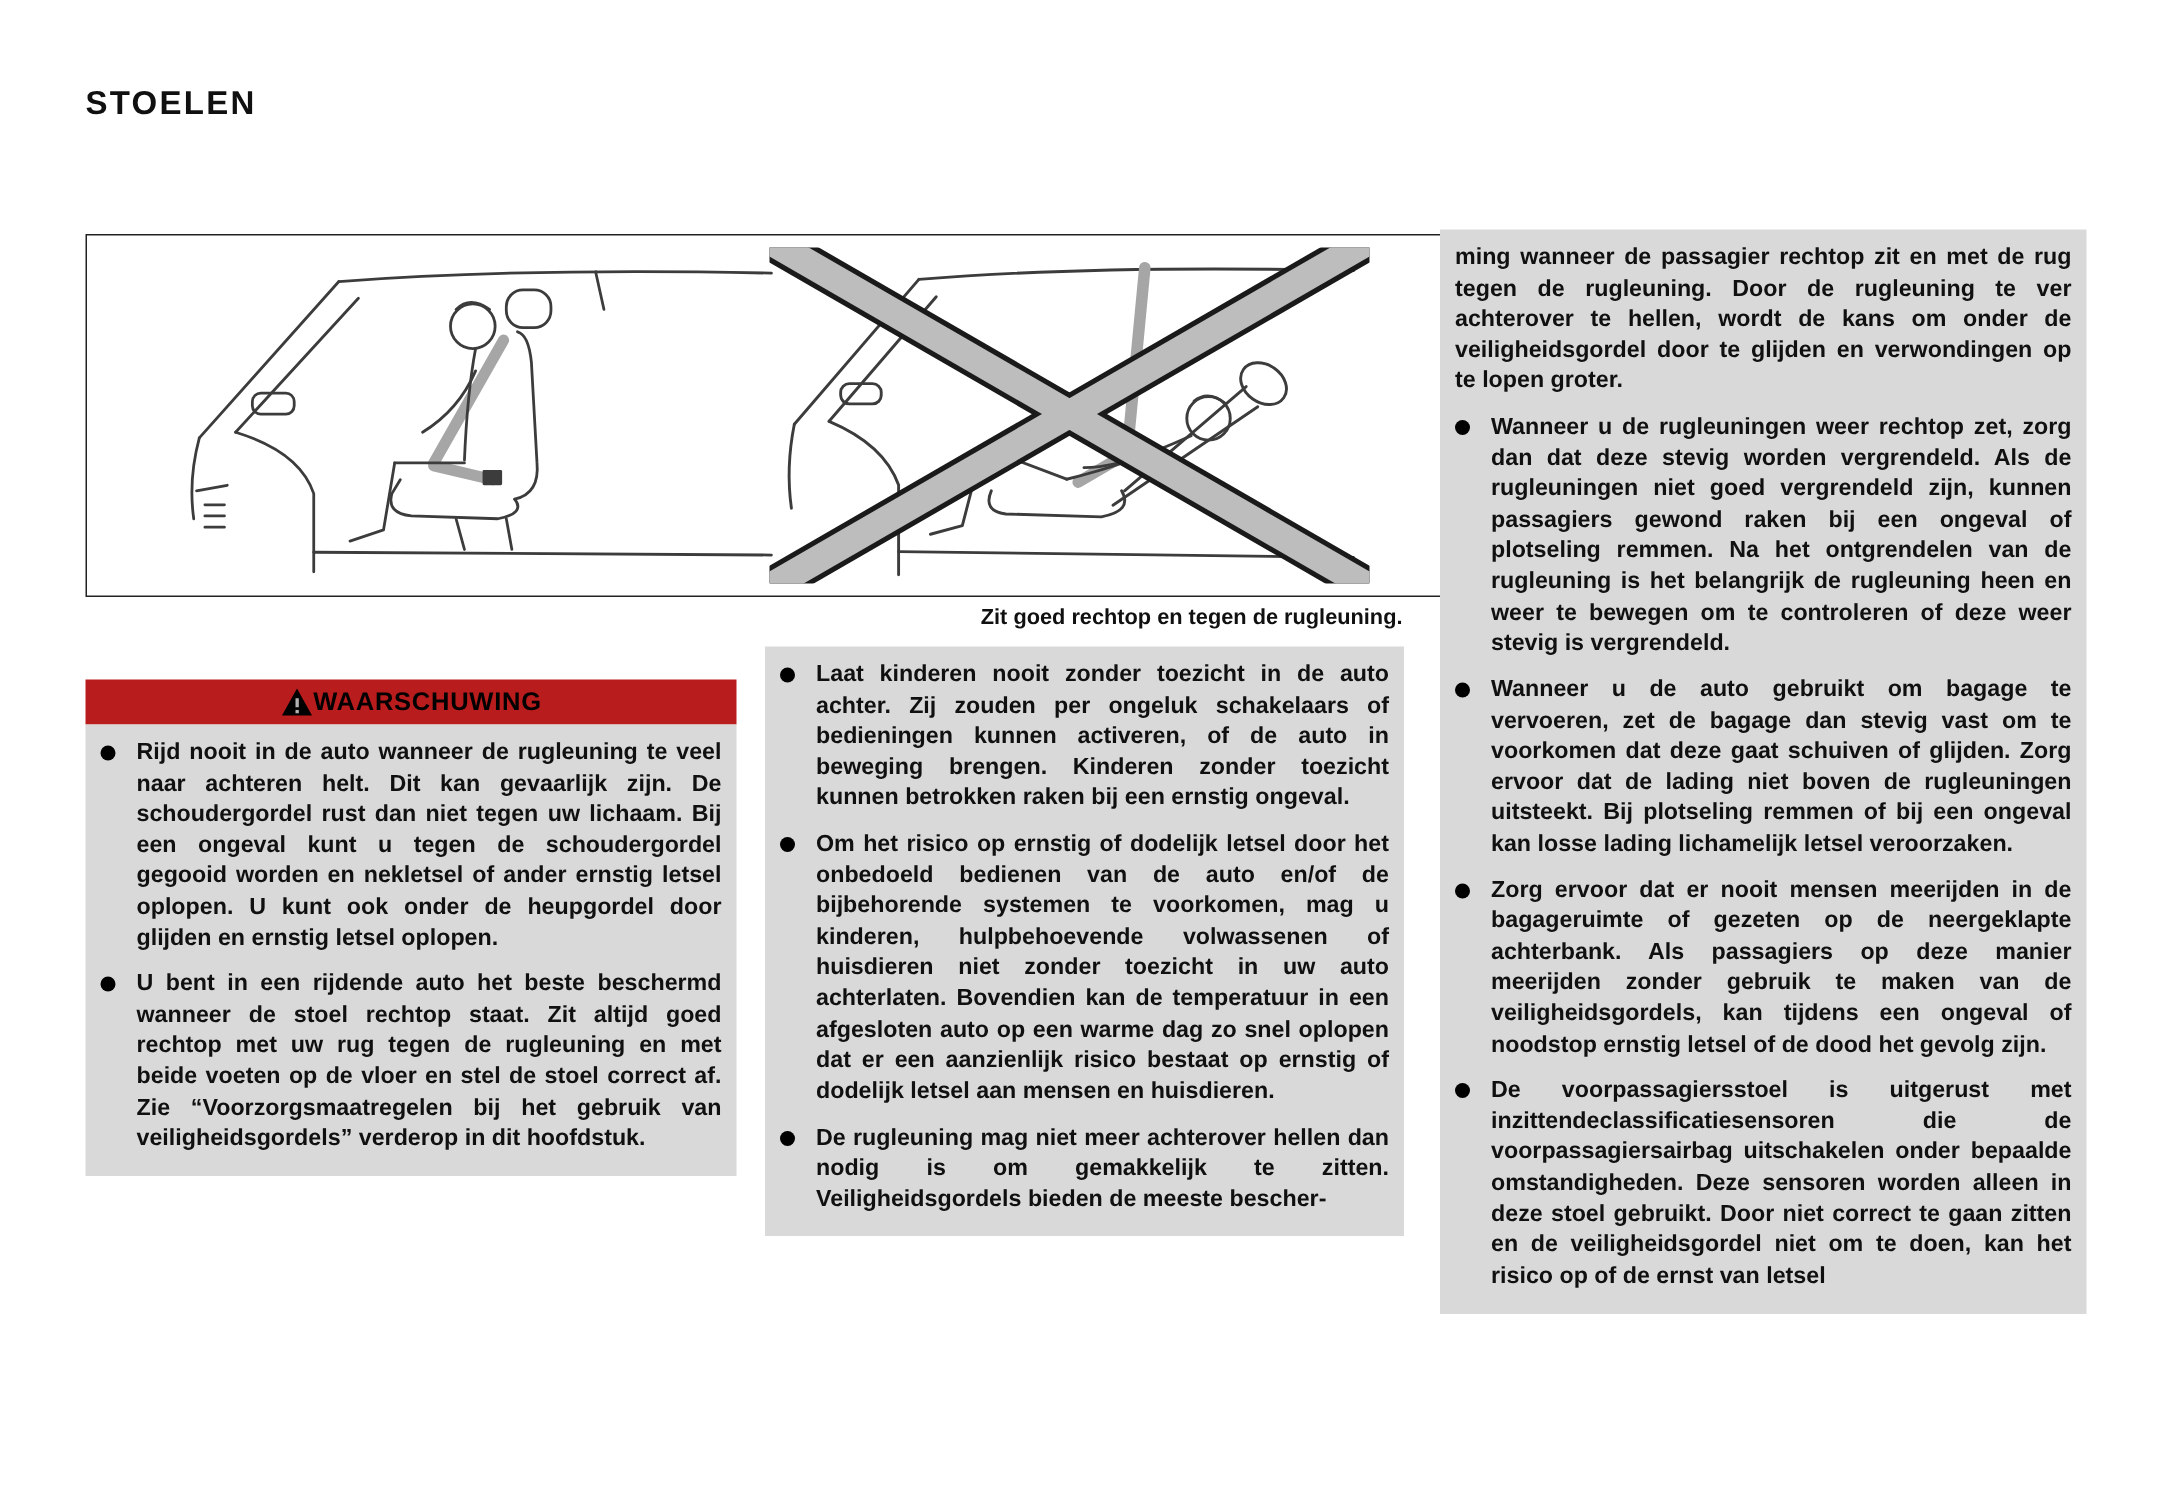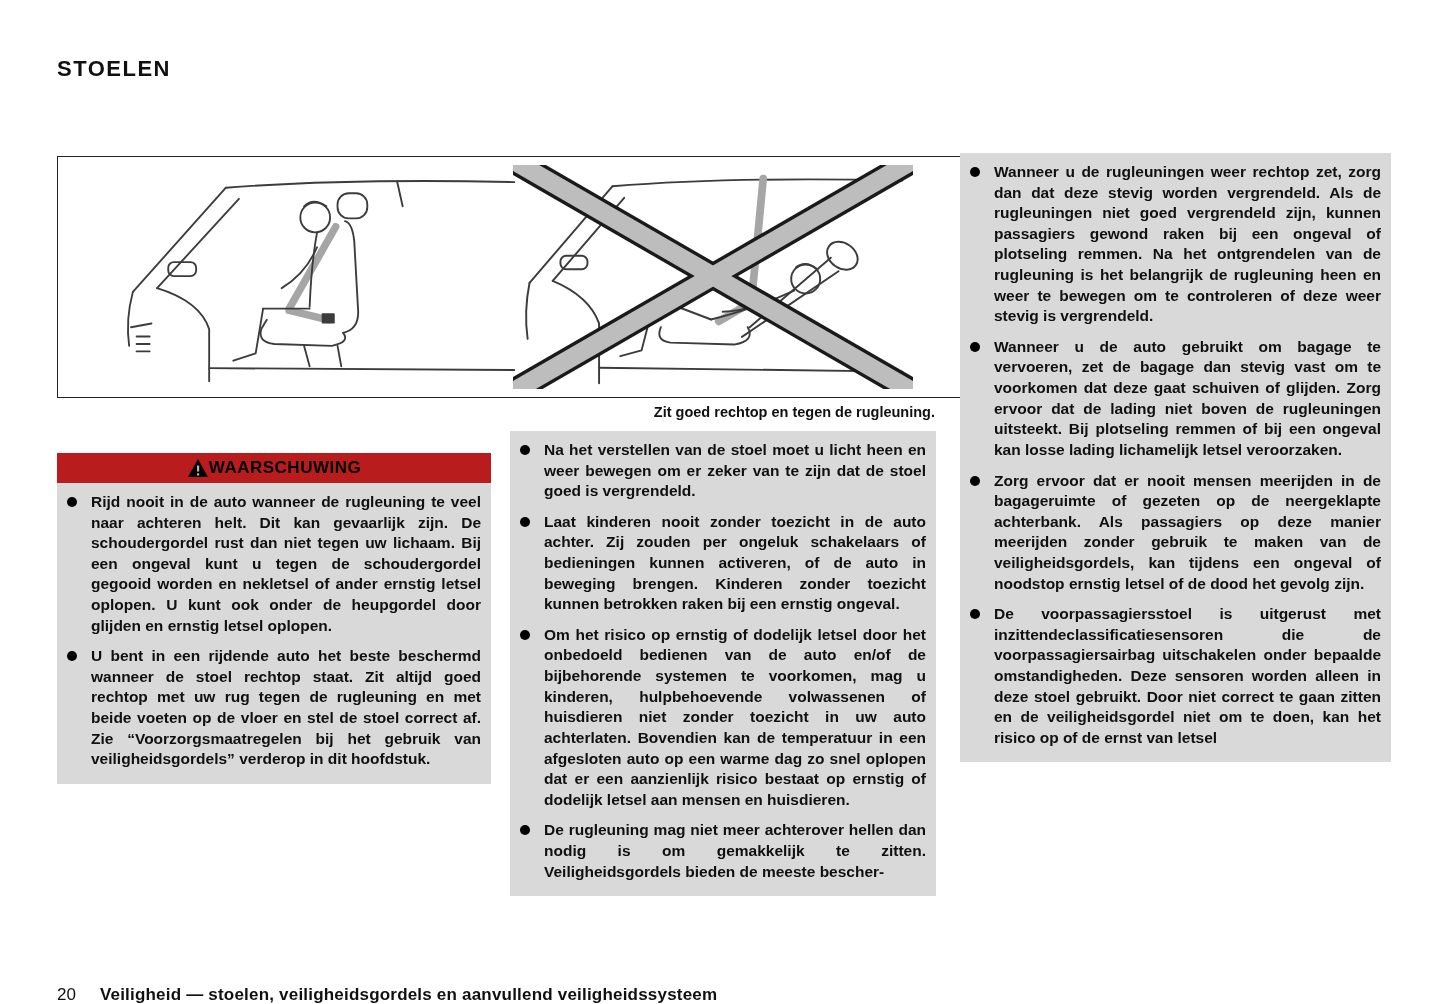--- a/index.html
+++ b/index.html
@@ -194,59 +194,52 @@
         <span class="bullet"></span>
         <div class="btext">U bent in een rijdende auto het beste beschermd wanneer de stoel rechtop staat. Zit altijd goed rechtop met uw rug tegen de rugleuning en met beide voeten op de vloer en stel de stoel correct af. Zie “Voorzorgsmaatregelen bij het gebruik van veiligheidsgordels” verderop in dit hoofdstuk.</div>
       </div>
     </div>
   </div>
 
   <div class="col col2">
     <div class="col-body">
       <div class="bullet-item">
         <span class="bullet"></span>
-        <div class="btext">Na het verstellen van de stoel moet u licht heen en weer bewegen om er zeker van te zijn dat de stoel goed is vergrendeld.</div>
-      </div>
-      <div class="bullet-item">
-        <span class="bullet"></span>
         <div class="btext">Laat kinderen nooit zonder toezicht in de auto achter. Zij zouden per ongeluk schakelaars of bedieningen kunnen activeren, of de auto in beweging brengen. Kinderen zonder toezicht kunnen betrokken raken bij een ernstig ongeval.</div>
       </div>
       <div class="bullet-item">
         <span class="bullet"></span>
         <div class="btext">Om het risico op ernstig of dodelijk letsel door het onbedoeld bedienen van de auto en/of de bijbehorende systemen te voorkomen, mag u kinderen, hulpbehoevende volwassenen of huisdieren niet zonder toezicht in uw auto achterlaten. Bovendien kan de temperatuur in een afgesloten auto op een warme dag zo snel oplopen dat er een aanzienlijk risico bestaat op ernstig of dodelijk letsel aan mensen en huisdieren.</div>
       </div>
       <div class="bullet-item">
         <span class="bullet"></span>
         <div class="btext">De rugleuning mag niet meer achterover hellen dan nodig is om gemakkelijk te zitten. Veiligheidsgordels bieden de meeste bescher-</div>
       </div>
     </div>
   </div>
 
   <div class="col col3">
     <div class="col-body">
+      <div class="intro-text">ming wanneer de passagier rechtop zit en met de rug tegen de rugleuning. Door de rugleuning te ver achterover te hellen, wordt de kans om onder de veiligheidsgordel door te glijden en verwondingen op te lopen groter.</div>
       <div class="bullet-item">
         <span class="bullet"></span>
         <div class="btext">Wanneer u de rugleuningen weer rechtop zet, zorg dan dat deze stevig worden vergrendeld. Als de rugleuningen niet goed vergrendeld zijn, kunnen passagiers gewond raken bij een ongeval of plotseling remmen. Na het ontgrendelen van de rugleuning is het belangrijk de rugleuning heen en weer te bewegen om te controleren of deze weer stevig is vergrendeld.</div>
       </div>
       <div class="bullet-item">
         <span class="bullet"></span>
         <div class="btext">Wanneer u de auto gebruikt om bagage te vervoeren, zet de bagage dan stevig vast om te voorkomen dat deze gaat schuiven of glijden. Zorg ervoor dat de lading niet boven de rugleuningen uitsteekt. Bij plotseling remmen of bij een ongeval kan losse lading lichamelijk letsel veroorzaken.</div>
       </div>
       <div class="bullet-item">
         <span class="bullet"></span>
         <div class="btext">Zorg ervoor dat er nooit mensen meerijden in de bagageruimte of gezeten op de neergeklapte achterbank. Als passagiers op deze manier meerijden zonder gebruik te maken van de veiligheidsgordels, kan tijdens een ongeval of noodstop ernstig letsel of de dood het gevolg zijn.</div>
       </div>
       <div class="bullet-item">
         <span class="bullet"></span>
         <div class="btext">De voorpassagiersstoel is uitgerust met inzittendeclassificatiesensoren die de voorpassagiersairbag uitschakelen onder bepaalde omstandigheden. Deze sensoren worden alleen in deze stoel gebruikt. Door niet correct te gaan zitten en de veiligheidsgordel niet om te doen, kan het risico op of de ernst van letsel</div>
       </div>
     </div>
   </div>
 
-  <div class="footer">
-    <span class="footer-num">20</span>
-    <span class="footer-text">Veiligheid — stoelen, veiligheidsgordels en aanvullend veiligheidssysteem</span>
-  </div>
 
   <div class="print-mark print-mark-1"></div>
   <div class="print-mark print-mark-2"></div>
 
 </div>
 
 </body></html>

